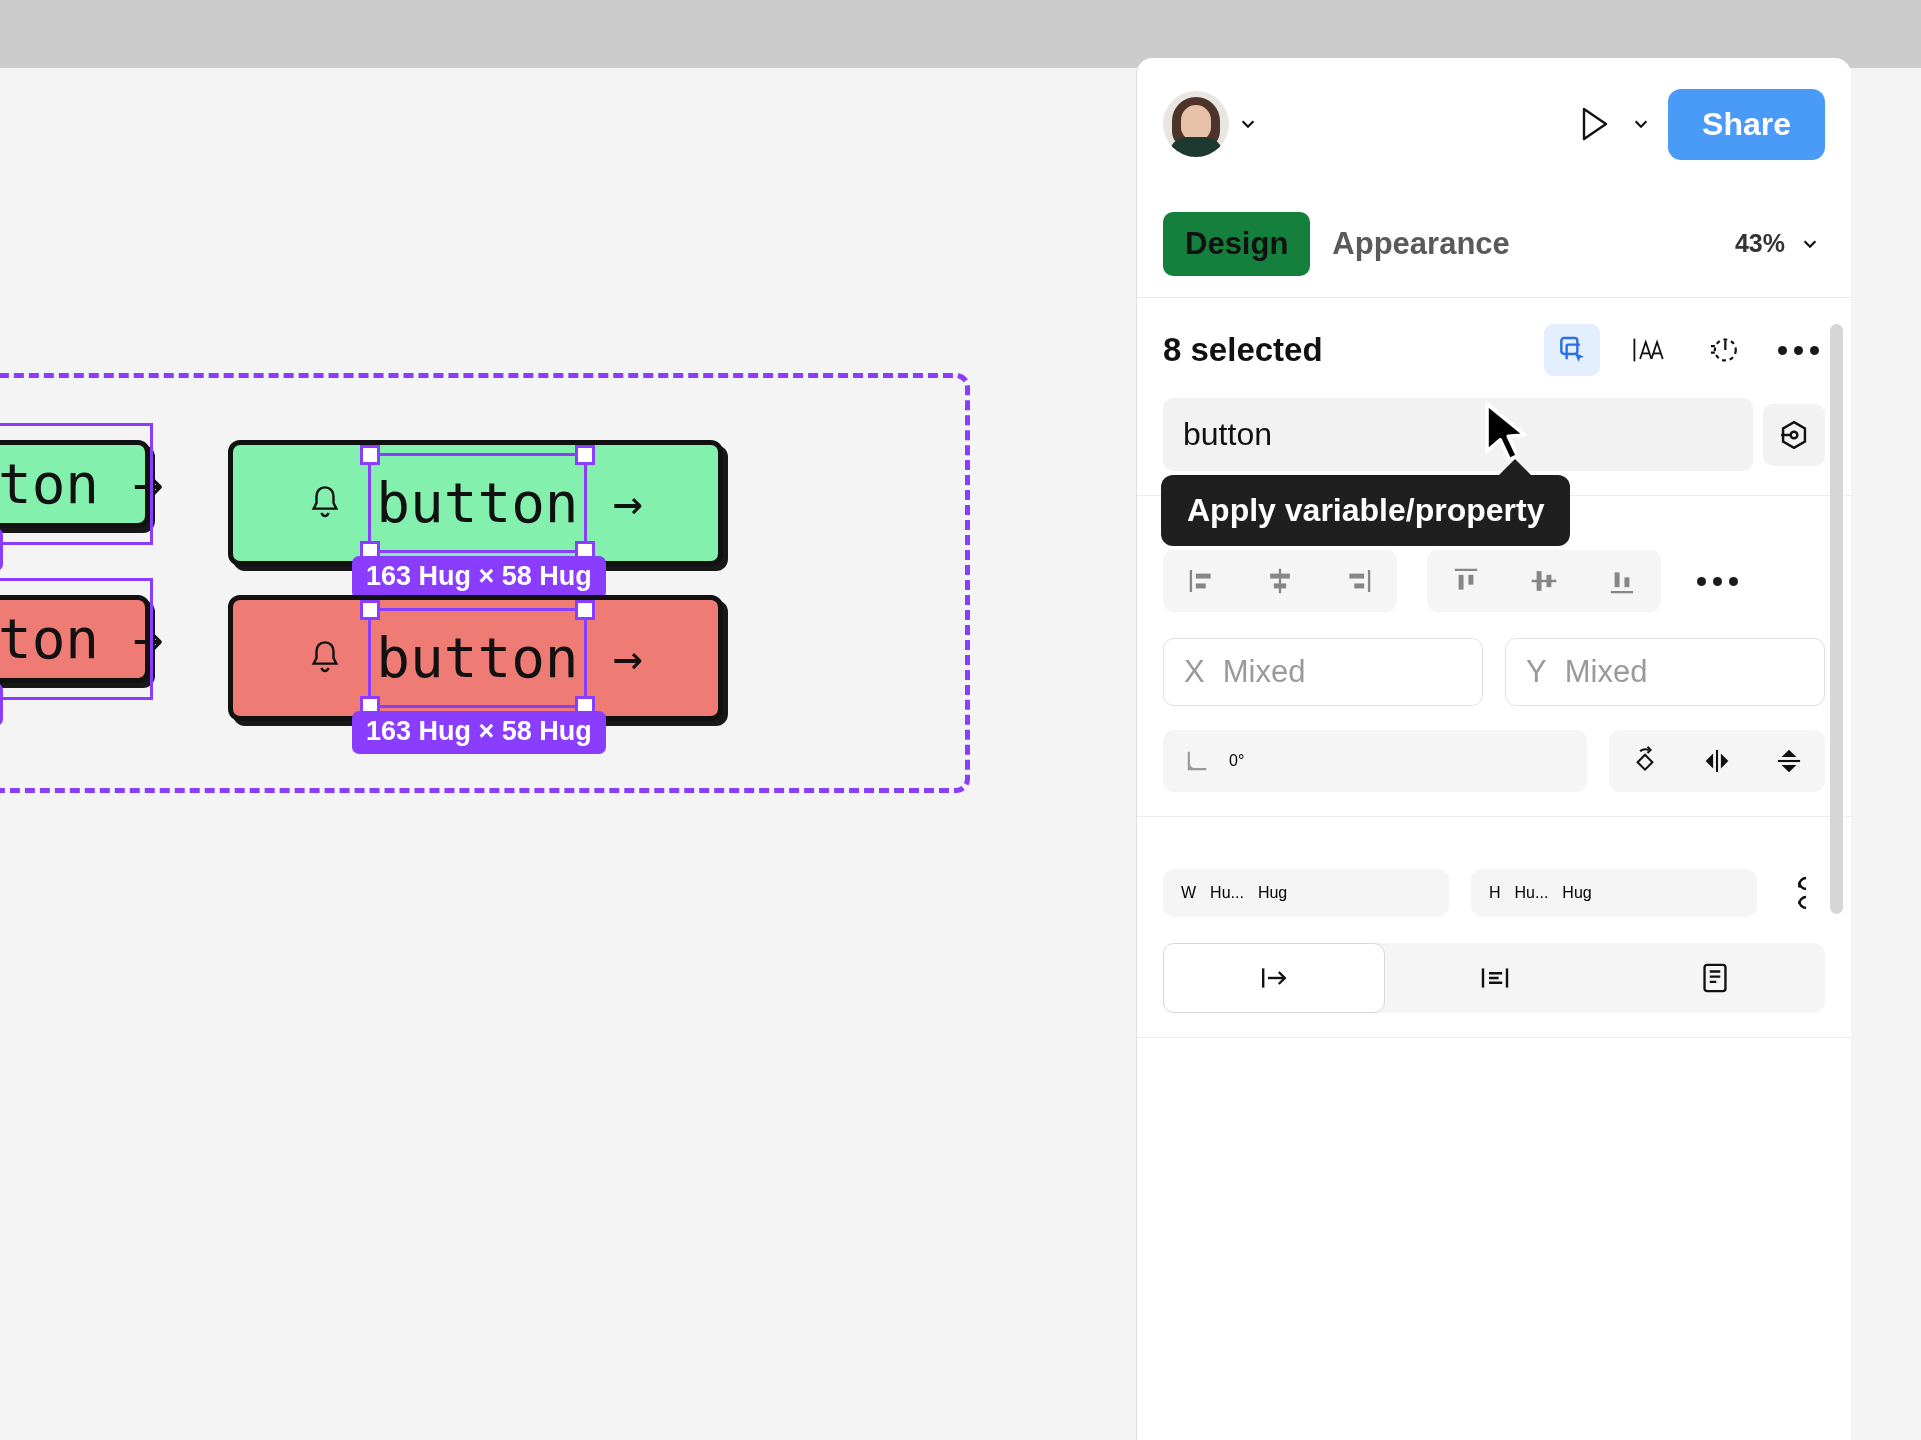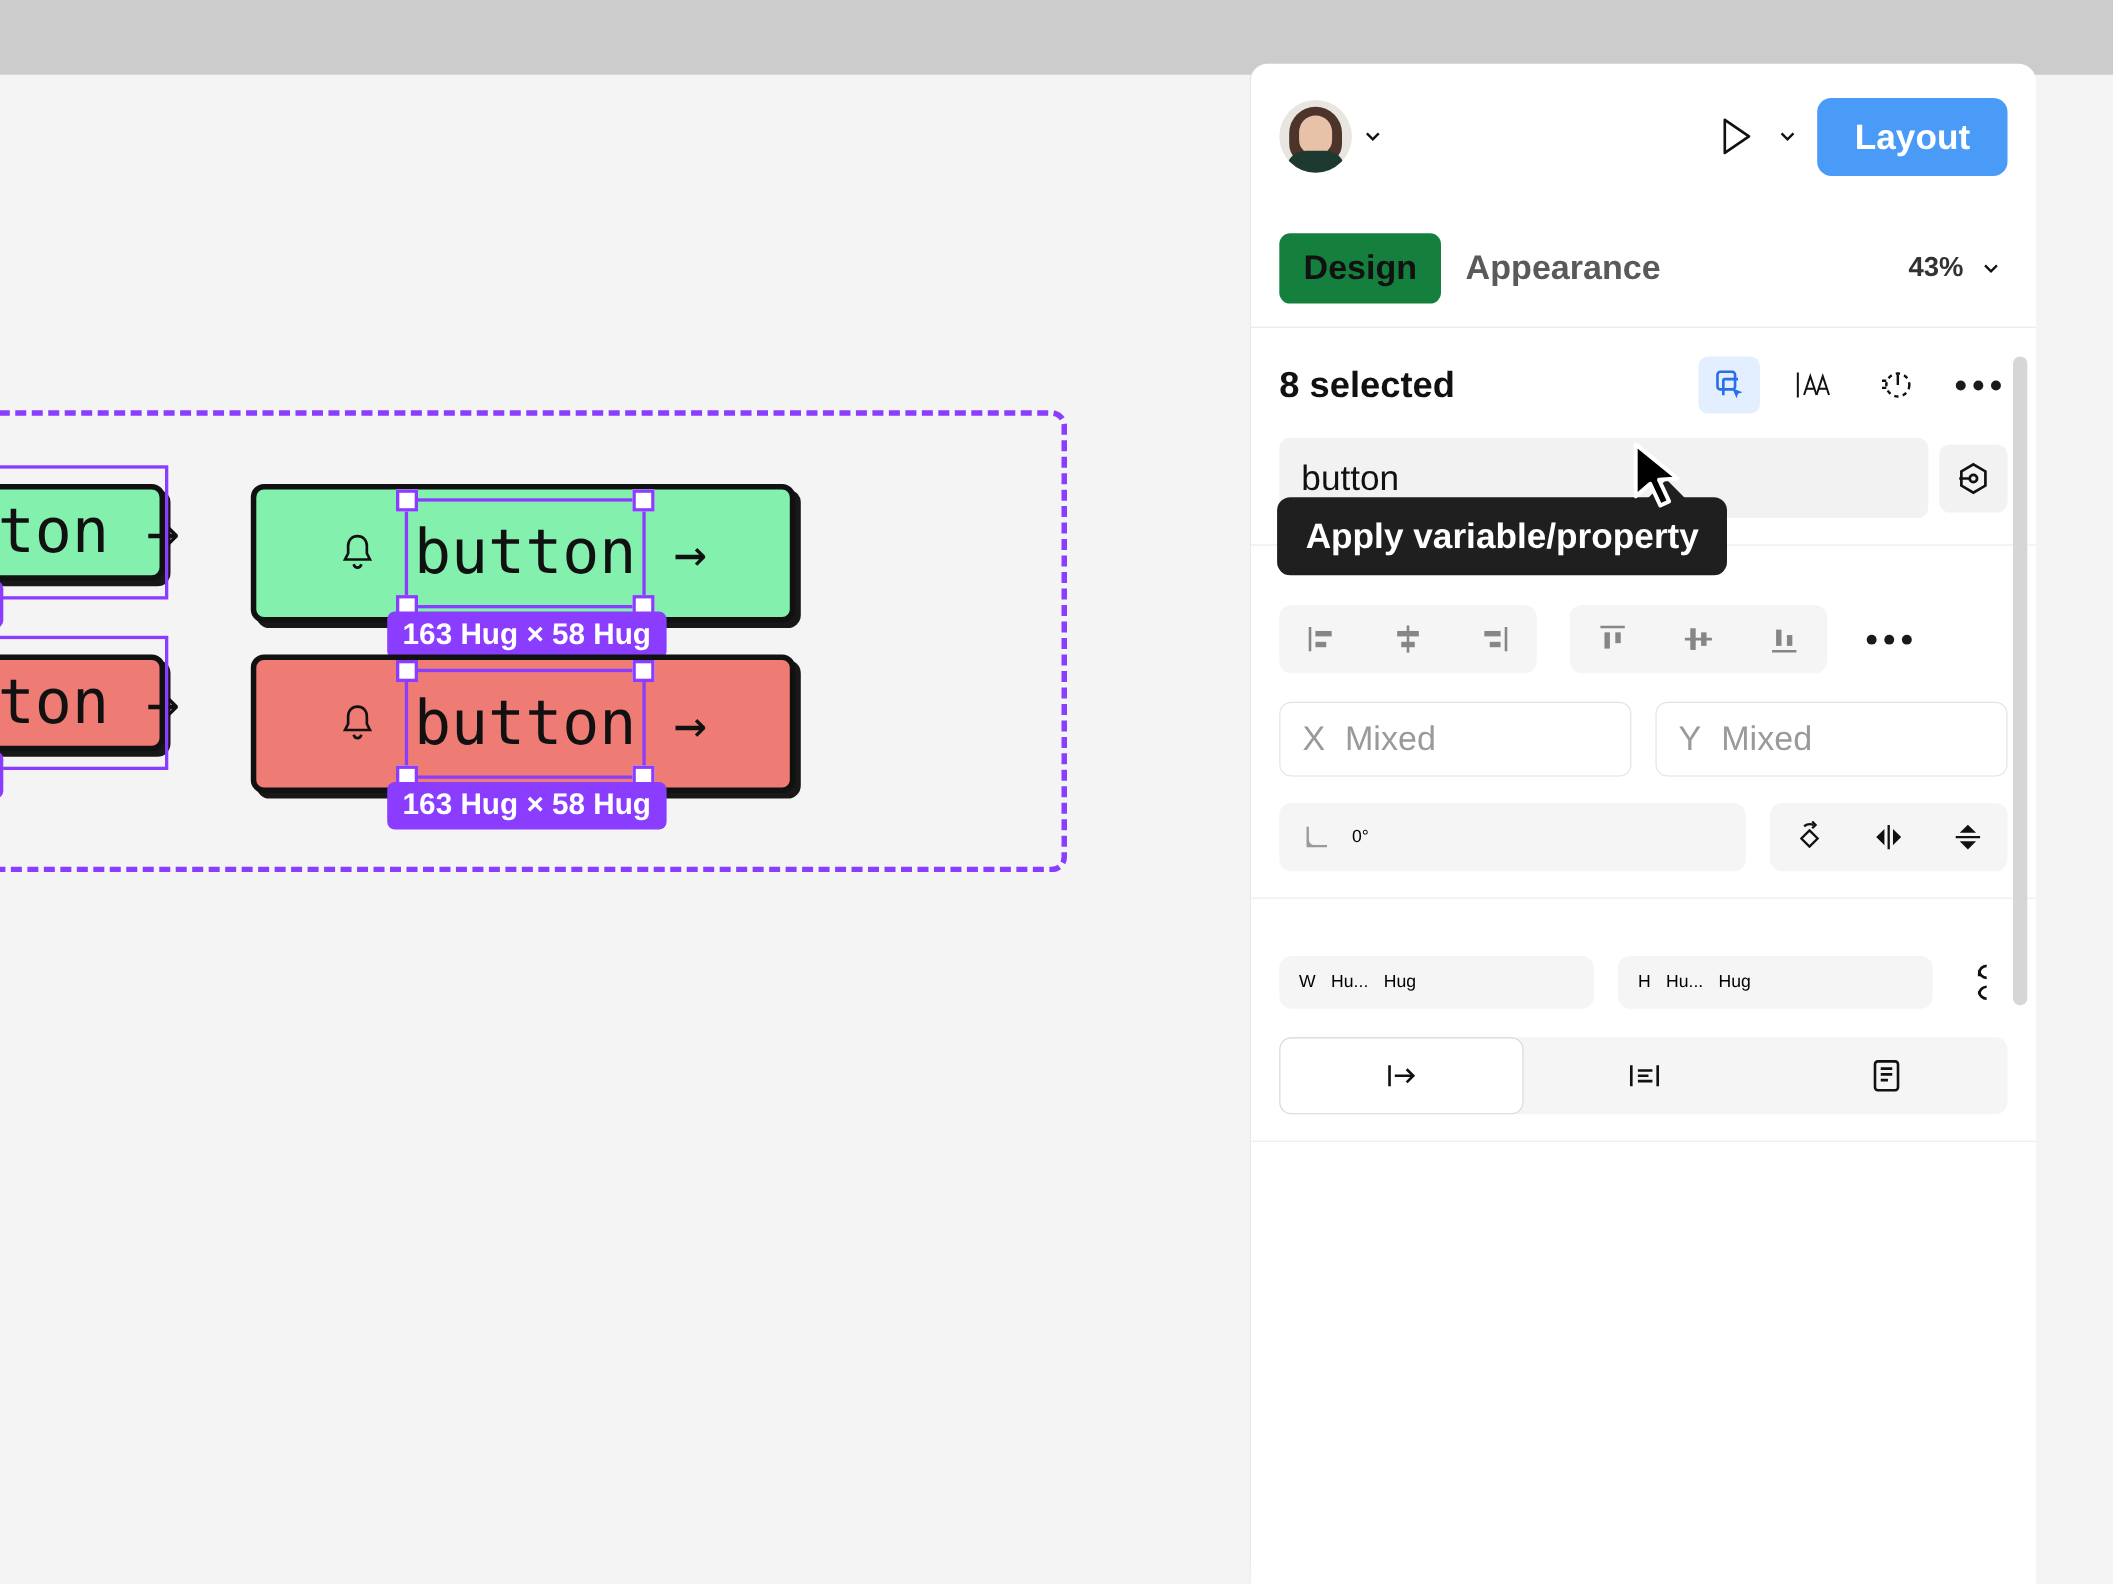--- a/index.html
+++ b/index.html
@@ -184,21 +184,21 @@
     background: #f5f5f5; border-radius: 11px; padding: 15px 18px;
   }
   .link-ico { width: 46px; display: flex; align-items: center; justify-content: center; cursor: pointer; }
 
   .flow-seg { display: flex; background: #f5f5f5; border-radius: 11px; margin-top: 26px; width: 100%; }
   .flow-seg .cell { flex: 1; height: 70px; display: flex; align-items: center; justify-content: center; cursor: pointer; }
   .flow-seg .cell.sel { background: #fff; border: 1px solid #d8d8d8; border-radius: 11px; }
 
   
   .tooltip {
-    position: absolute; left: 1161px; top: 452px;
+    position: absolute; left: 1161px; top: 475px;
     background: #1f1f1f; color: #fff; border-radius: 12px;
     font-size: 32px; font-weight: 700; padding: 17px 26px;
     white-space: nowrap; z-index: 40;
   }
   .tooltip:after {
     content: ""; position: absolute; right: 38px; top: -16px;
     border-left: 17px solid transparent; border-right: 17px solid transparent;
     border-bottom: 17px solid #1f1f1f;
   }
 
@@ -288,21 +288,21 @@
       </div>
       <div class="header-right">
         <div class="play-btn">
           <svg width="34" height="38" viewBox="0 0 34 38" fill="none" stroke="#111" stroke-width="2.4" stroke-linejoin="round">
             <path d="M7 4l22 15L7 34z"></path>
           </svg>
         </div>
         <svg class="chev" viewBox="0 0 20 20" fill="none" stroke="#111" stroke-width="2.4">
             <path d="M4 7l6 6 6-6"></path>
           </svg>
-        <button class="share-btn">Layout</button>
+        <button class="share-btn">Share</button>
       </div>
     </div>
 
     <div class="tabs-row">
       <div class="tab active">Design</div>
       <div class="tab">Appearance</div>
       <div class="zoom-box">
         <span class="zoom-val">43%</span>
         <svg class="chev" viewBox="0 0 20 20" fill="none" stroke="#111" stroke-width="2.4">
             <path d="M4 7l6 6 6-6"></path>

